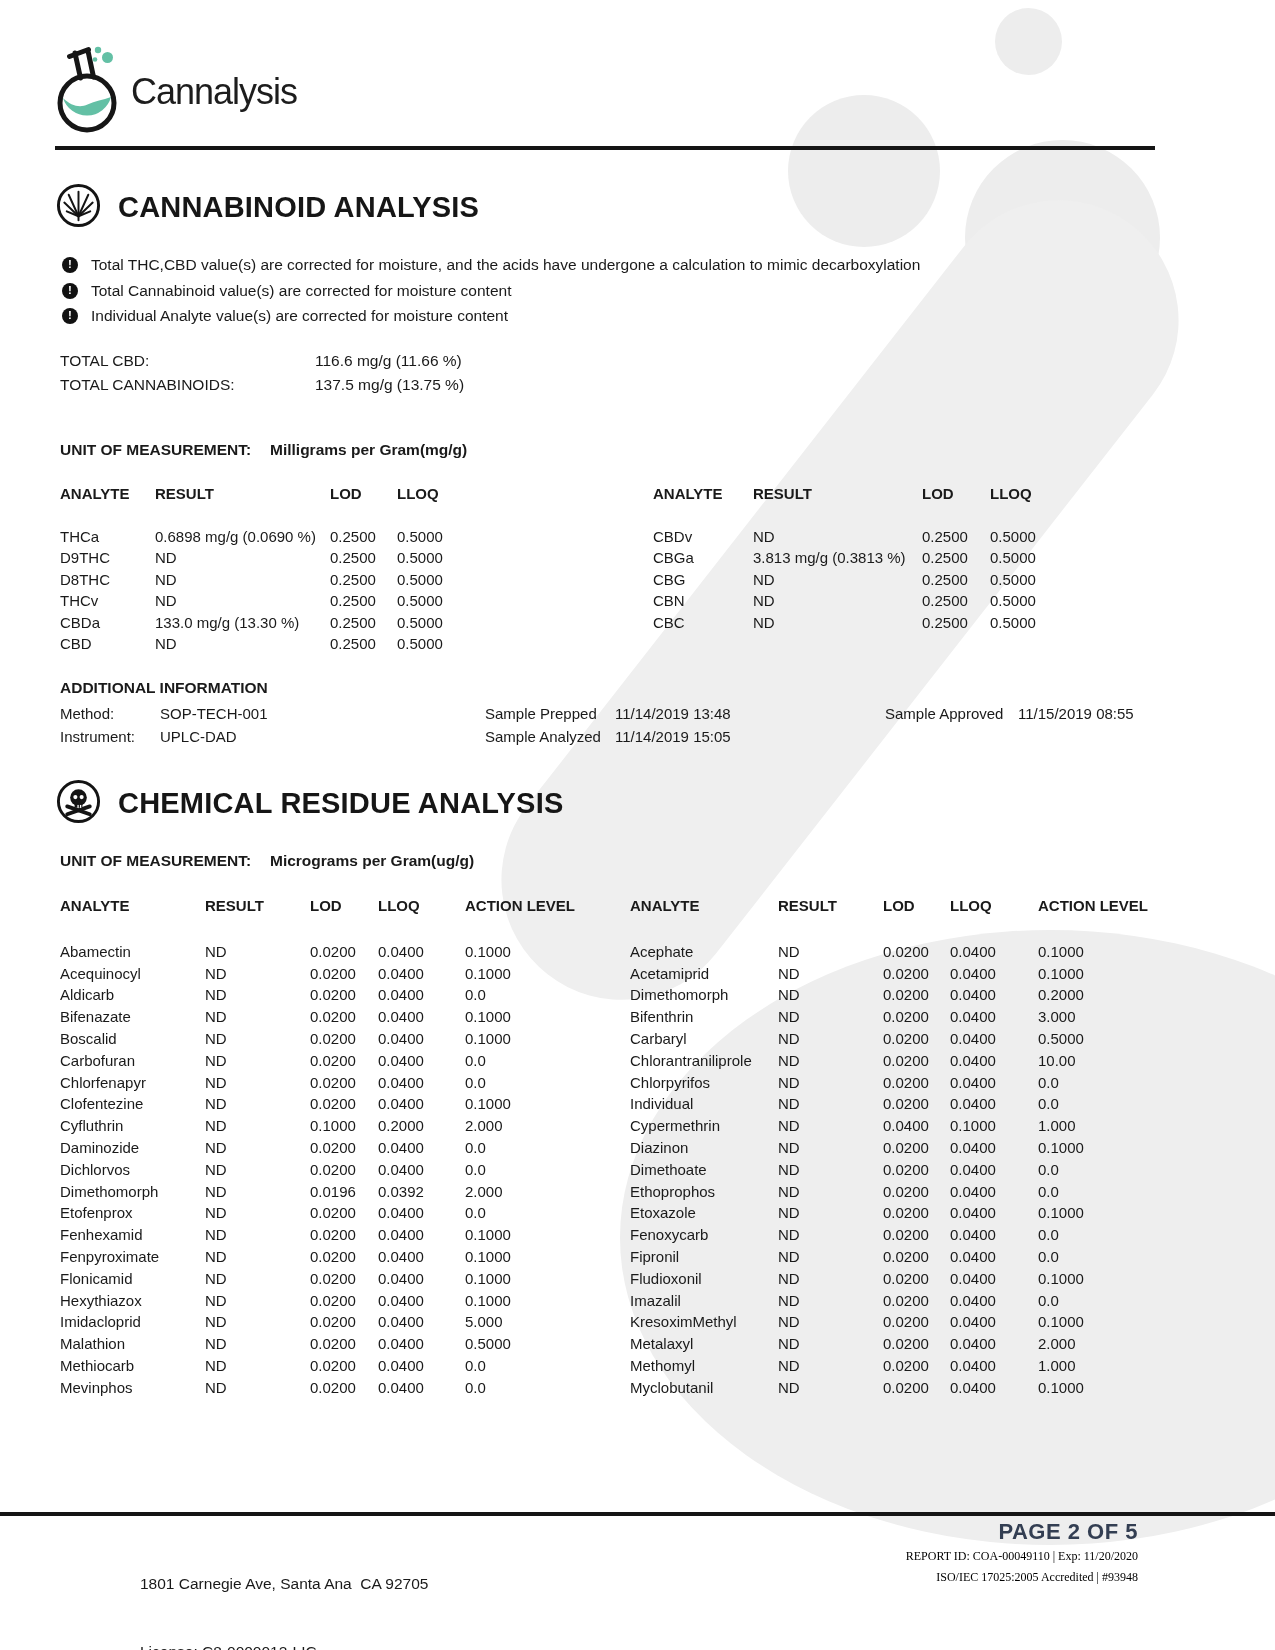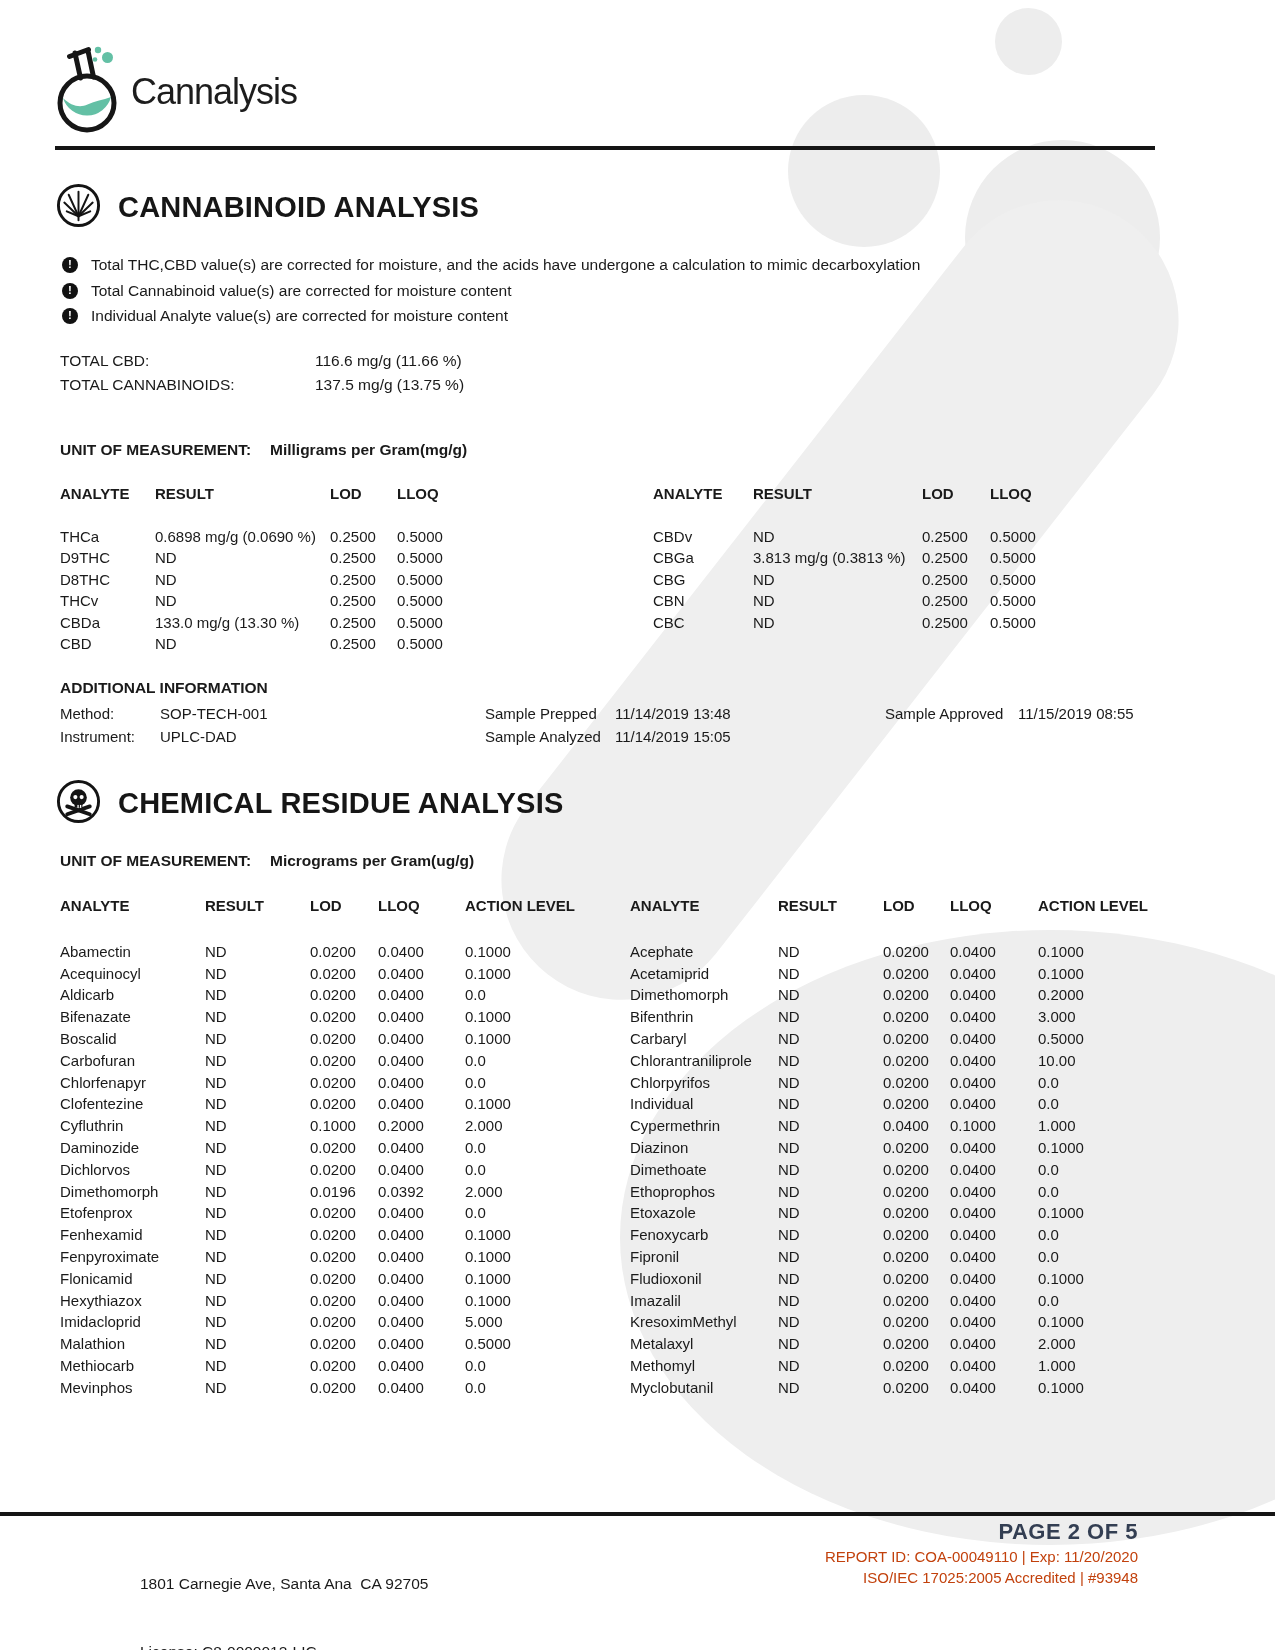--- a/index.html
+++ b/index.html
@@ -37,21 +37,21 @@
   .chem-r .trow{grid-template-columns:148px 105px 67px 88px auto;line-height:21.8px;font-size:15px;}
   .chem-l .rows,.chem-r .rows{margin-top:24px;}
   
   .addl-head{font-size:15.5px;font-weight:700;}
   .info-row{display:grid;grid-template-columns:100px 325px 130px 270px 133px 1fr;
             line-height:23px;font-size:15px;}
   
   .foot-left{left:140px;top:1528px;font-size:15.5px;line-height:22.5px;white-space:pre-wrap;}
   .foot-right{right:137px;top:1518px;text-align:right;}
   .foot-page{font-size:22px;font-weight:700;color:#333e52;line-height:28px;letter-spacing:.5px;}
-  .foot-gray{font-size:15px;line-height:21px;color:#c2410c;}
+  .foot-gray{font-size:12px;line-height:21px;color:#000000;font-family:Liberation Serif, serif;}
 </style>
 </head>
 <body>
 
 <div id="page">
 
   <div class="wm" style="left:995px;top:8px;width:67px;height:67px;"></div>
   <div class="wm" style="left:788px;top:95px;width:152px;height:152px;"></div>
   <div class="wm" style="left:965px;top:140px;width:195px;height:195px;"></div>
   <div class="wm-band" style="left:720px;top:125px;width:240px;height:950px;transform:rotate(38deg);"></div>

